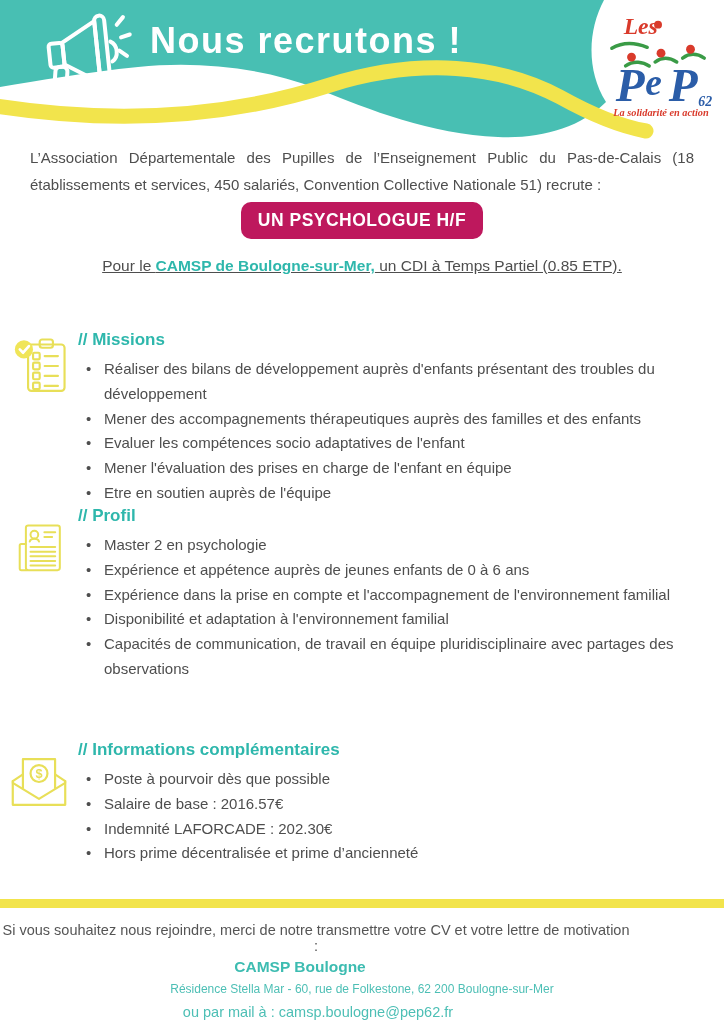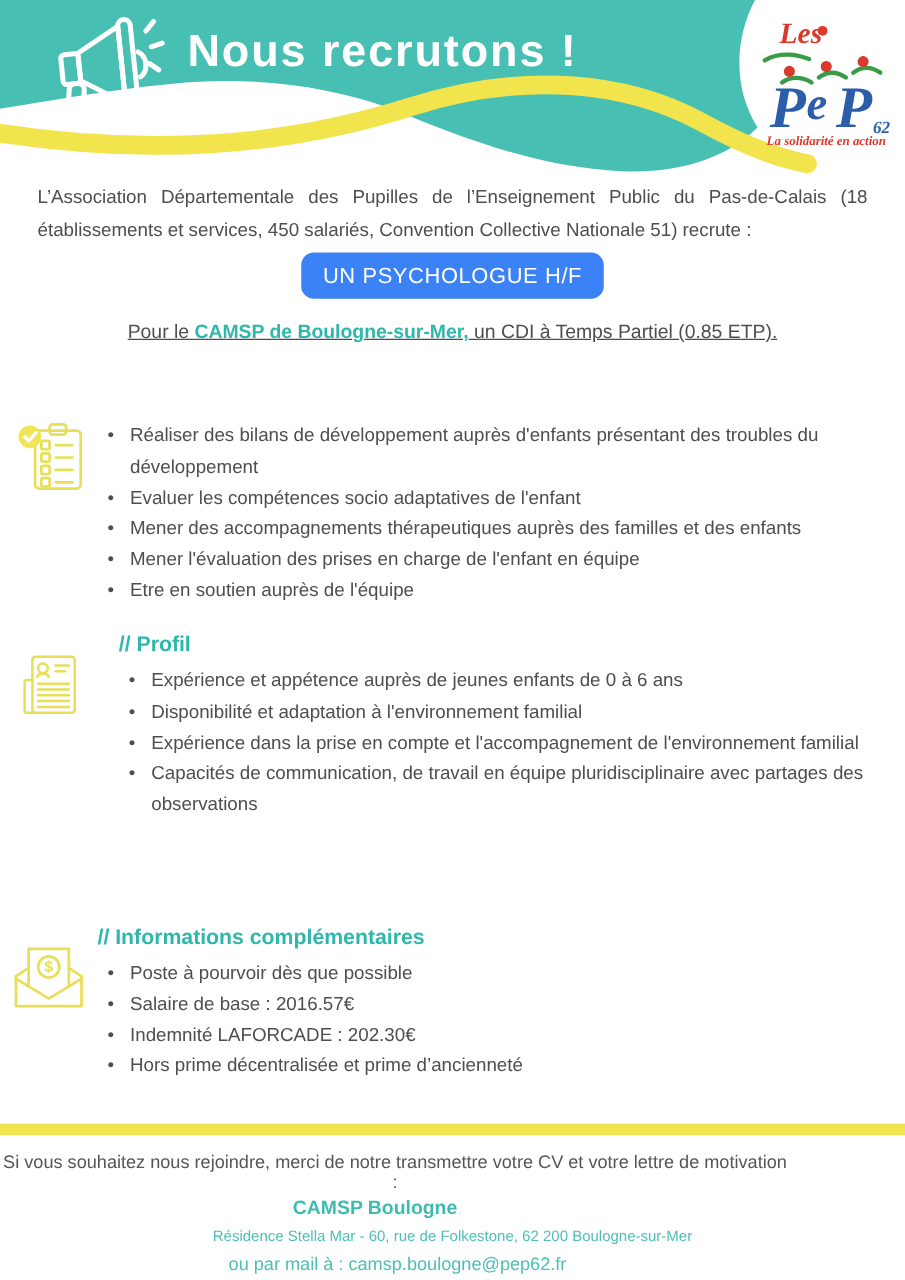--- a/index.html
+++ b/index.html
@@ -18,41 +18,41 @@
     font-size:36px;font-weight:bold;color:#ffffff;letter-spacing:1.5px;
   }
   .logo{right:4px;top:10px;width:118px;height:108px;}
   
   .intro{
     left:30px;top:144px;width:664px;margin:0;
     font-size:15px;line-height:27px;text-align:justify;color:#4e4e4e;
   }
   .badge-row{left:0;top:202px;width:724px;text-align:center;}
   .badge{
-    display:inline-block;background:#3b82f6;color:#ffffff;
-    font-size:17.5px;font-weight:normal;letter-spacing:.5px;
+    display:inline-block;background:#be185d;color:#ffffff;
+    font-size:17.5px;font-weight:bold;letter-spacing:.5px;
     padding:8px 17px;border-radius:10px;
   }
   .subtitle{
     left:0;top:257px;width:724px;margin:0;text-align:center;
     font-size:15.5px;color:#4e4e4e;text-decoration:underline;
   }
   .accent{color:#2eb7ac;}
   .bold{font-weight:bold;}
   
   .sec{width:624px;}
   .sec h2{margin:0;font-size:17px;font-weight:bold;color:#2eb7ac;}
   .sec ul{margin:7px 0 0;padding:0;list-style:none;}
   .sec li{
     position:relative;padding-left:26px;
     font-size:15px;line-height:24.8px;color:#4e4e4e;
   }
   .sec li::before{content:"•";position:absolute;left:8px;color:#4e4e4e;}
   .sec-missions{left:78px;top:330px;}
-  .sec-profil{left:95px;top:506px;}
+  .sec-profil{left:78px;top:506px;}
   .sec-infos{left:78px;top:740px;}
   .icon-missions{left:14px;top:334px;width:58px;height:64px;}
   .icon-profil{left:12px;top:518px;width:54px;height:58px;}
   .icon-infos{left:6px;top:752px;width:66px;height:60px;}
   
   .footer-bar{left:0;top:899px;width:724px;height:9px;background:#f2e44c;}
   .footer-note{left:0;top:922px;width:632px;margin:0;text-align:center;font-size:14.5px;color:#555555;}
   .footer-org{left:0;top:958px;width:600px;margin:0;text-align:center;font-size:15.5px;font-weight:bold;color:#3dbcb1;}
   .footer-address{left:0;top:982px;width:724px;margin:0;text-align:center;font-size:12px;color:#4dbfb5;}
   .footer-mail{left:0;top:1004px;width:636px;margin:0;text-align:center;font-size:14.5px;color:#4dbfb5;}
@@ -120,24 +120,25 @@
         <line x1="37" y1="37" x2="53" y2="37"></line>
       <rect x="23" y="45" width="8" height="8" rx="1.5"></rect>
         <line x1="37" y1="49" x2="53" y2="49"></line>
       <rect x="23" y="57" width="8" height="8" rx="1.5"></rect>
         <line x1="37" y1="61" x2="53" y2="61"></line>
     </g>
     <circle cx="12" cy="17" r="11" fill="#f0e558"></circle>
     <path d="M7,17 L11,21 L18,13" stroke="#ffffff" stroke-width="3.2" fill="none" stroke-linecap="round" stroke-linejoin="round"></path>
   </svg>
   <section class="abs sec sec-missions">
+    <h2>// Missions</h2>
     <ul>
         <li>Réaliser des bilans de développement auprès d'enfants présentant des troubles du développement</li>
+        <li>Mener des accompagnements thérapeutiques auprès des familles et des enfants</li>
         <li>Evaluer les compétences socio adaptatives de l'enfant</li>
-        <li>Mener des accompagnements thérapeutiques auprès des familles et des enfants</li>
         <li>Mener l'évaluation des prises en charge de l'enfant en équipe</li>
         <li>Etre en soutien auprès de l'équipe</li>
       </ul>
   </section>
 
   <svg class="abs icon-profil" viewBox="0 0 70 72" xmlns="http://www.w3.org/2000/svg">
     <g fill="none" stroke="#e8df58" stroke-width="2.6" stroke-linejoin="round" stroke-linecap="round">
       <path d="M18,32 H12 A2,2 0 0 0 10,34 V64 A2,2 0 0 0 12,66 H20"></path>
       <rect x="18" y="8" width="44" height="58" rx="3"></rect>
       <circle cx="29" cy="20" r="5"></circle>
@@ -147,23 +148,24 @@
       <line x1="24" y1="36" x2="56" y2="36"></line>
       <line x1="24" y1="42" x2="56" y2="42"></line>
       <line x1="24" y1="48" x2="56" y2="48"></line>
       <line x1="24" y1="54" x2="56" y2="54"></line>
       <line x1="24" y1="60" x2="56" y2="60"></line>
     </g>
   </svg>
   <section class="abs sec sec-profil">
     <h2>// Profil</h2>
     <ul>
+        <li>Master 2 en psychologie</li>
         <li>Expérience et appétence auprès de jeunes enfants de 0 à 6 ans</li>
+        <li>Expérience dans la prise en compte et l'accompagnement de l'environnement familial</li>
         <li>Disponibilité et adaptation à l'environnement familial</li>
-        <li>Expérience dans la prise en compte et l'accompagnement de l'environnement familial</li>
         <li>Capacités de communication, de travail en équipe pluridisciplinaire avec partages des observations</li>
       </ul>
   </section>
 
   <svg class="abs icon-infos" viewBox="0 0 78 70" xmlns="http://www.w3.org/2000/svg">
     <g fill="none" stroke="#e8df58" stroke-width="2.6" stroke-linejoin="round" stroke-linecap="round">
       <path d="M20,42 V8 H58 V42"></path>
       <circle cx="39" cy="25" r="10"></circle>
       <path d="M8,34 L20,26 M58,26 L70,34"></path>
       <path d="M8,34 V62 H70 V34"></path>

